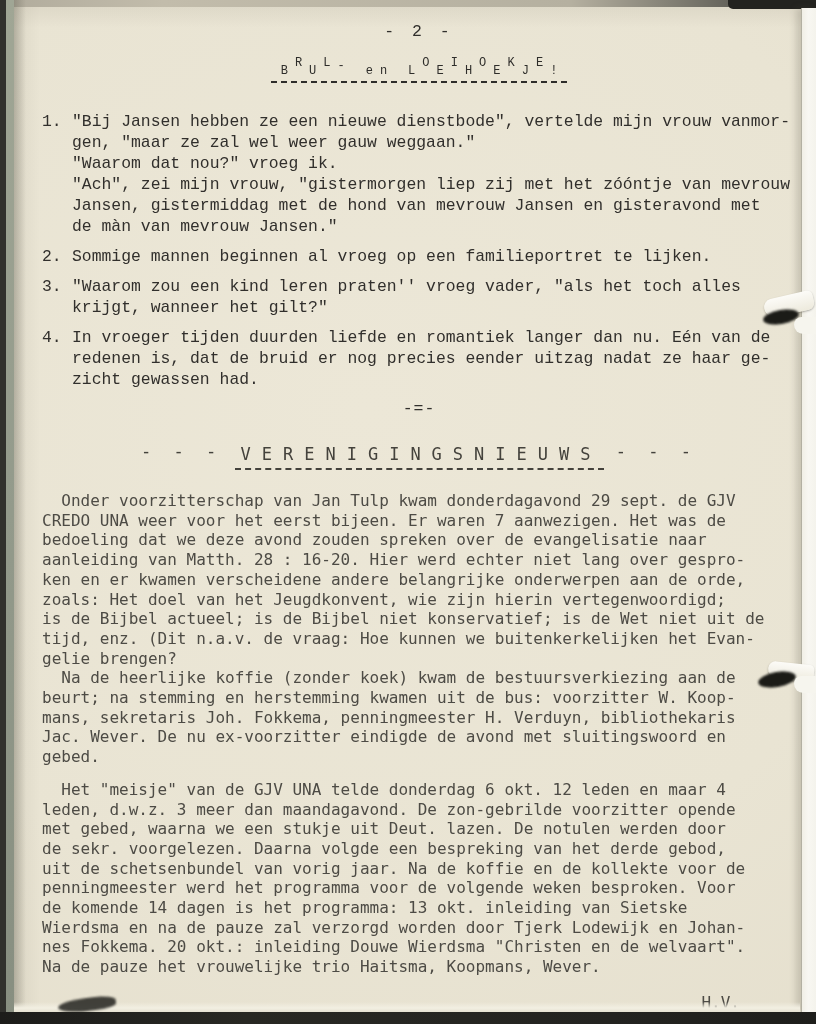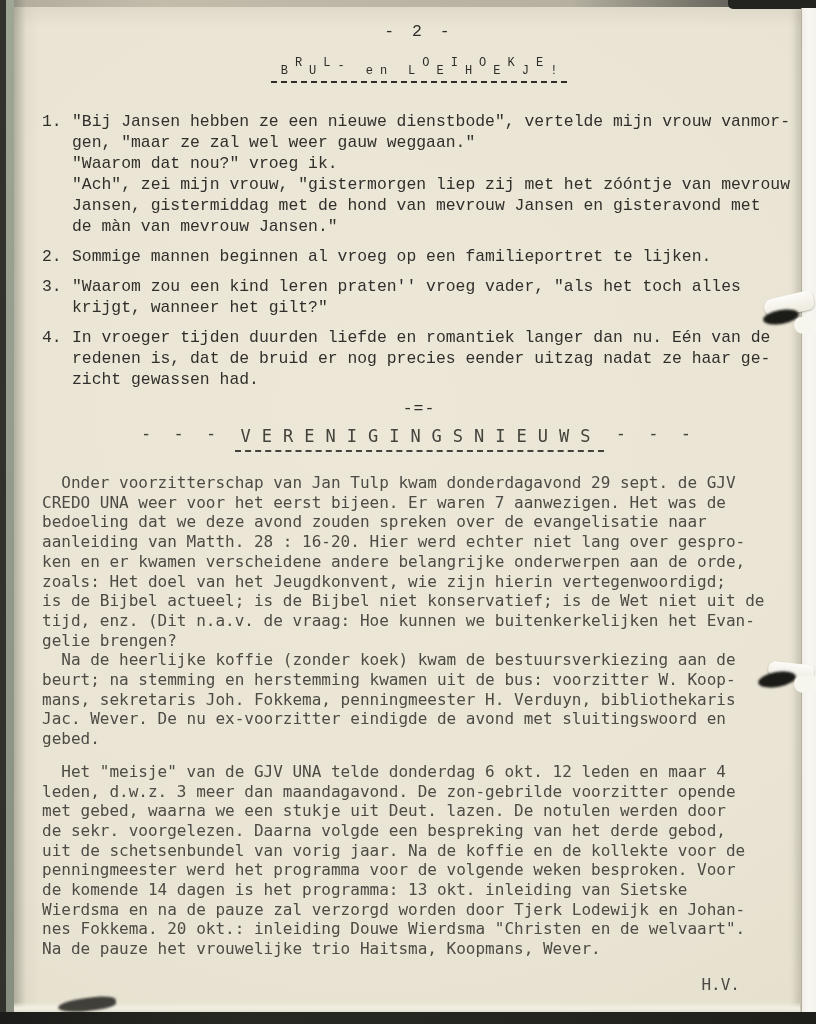--- a/index.html
+++ b/index.html
@@ -51,21 +51,21 @@
   .jl{display:inline-block;margin:0 3.5px;}
   .jl.up{transform:translateY(-8px);}
   .jl.mid{transform:translateY(-5px);}
   .jl.sp{width:7px;}
   .jokes{margin-top:15px;font-size:16.4px;line-height:21px;}
   .joke{position:relative;padding-left:30px;margin-bottom:9px;}
   .joke .num{position:absolute;left:0;top:0;}
   .joke .jtext{white-space:pre;}
   .divider{ text-align:center;font-family:"Liberation Mono", monospace;color:#312f2c;
     font-size:16.5px;margin-top:0px;letter-spacing:1px;}
-  .news-header{text-align:center;margin-top:8px;font-size:17px;color:#44423c;height:30px;}
+  .news-header{text-align:center;margin-top:26px;font-size:17px;color:#44423c;height:30px;}
   .nh-dashes{letter-spacing:6px;position:relative;top:-3px;}
   .nh-letters{display:inline-block;letter-spacing:11px;border-bottom:2.5px dashed #44423c;
     padding:0 2px 4px 6px;margin:0 2px;}
   .news-body{margin-top:17px;font-size:16px;line-height:19.7px;color:#4d4b45;}
   .para{white-space:pre;}
   .para.gap{margin-top:13px;}
   .sig{text-align:right;padding-right:56px;margin-top:16px;}
 </style>
 </head>
 <body>

